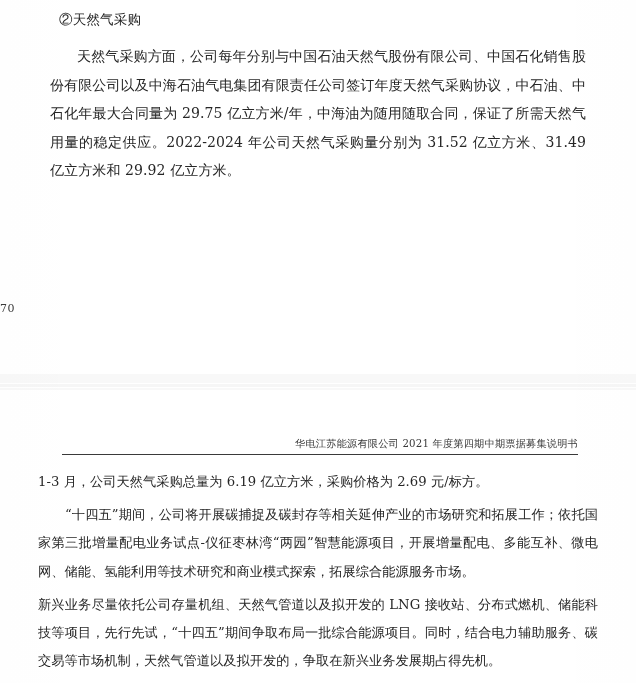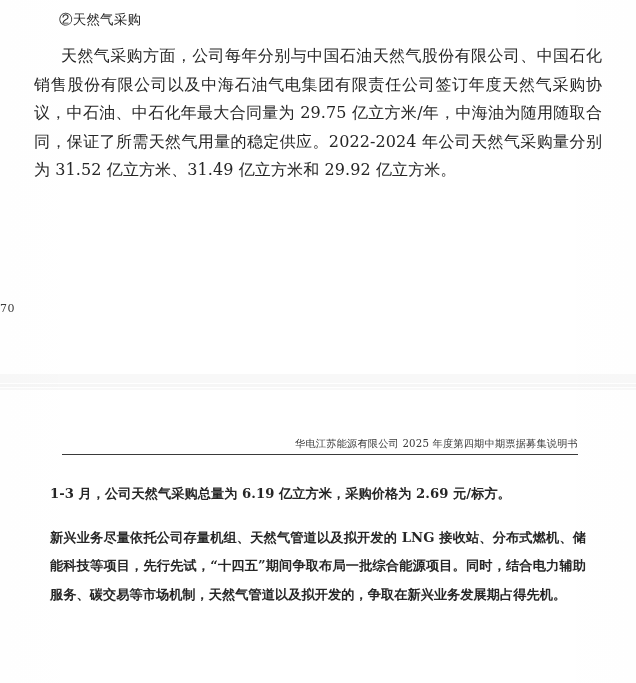--- a/index.html
+++ b/index.html
@@ -37,39 +37,38 @@
     font-size: 13.5px;
     line-height: 26px;
     letter-spacing: 0.2px;
     margin: 0;
     padding-left: 25px;
     color: #242424;
     font-weight: 500;
   }
 
   .para {
-    font-size: 16px;
+    font-size: 14px;
     line-height: 28.6px;
-    margin: 0;
+    margin: 16px;
     text-align: justify;
     text-justify: inter-ideograph;
     letter-spacing: 0.1px;
     color: #262626;
   }
   .para.indent { text-indent: 27px; }
 
   .para-b {
     font-size: 13.2px;
     line-height: 28.2px;
-    margin: 16px;
+    margin: 4px;
     text-align: justify;
     text-justify: inter-ideograph;
     letter-spacing: 0.05px;
     color: #262626;
-    font-weight: bold;
   }
   .para-b.indent { text-indent: 27px; }
 
   .folio {
     position: absolute;
     left: 0;
     width: 636px;
     font-size: 11px;
     color: #3a3a3a;
     letter-spacing: 0.5px;
@@ -143,24 +142,25 @@
   </div>
 
   <div id="page-gap">
     <div class="band band-1"></div>
     <div class="band band-2"></div>
     <div class="band band-3"></div>
   </div>
 
   <div class="page-sheet" id="sheet-bottom"></div>
 
-  <div id="running-header">华电江苏能源有限公司 2025 年度第四期中期票据募集说明书</div>
+  <div id="running-header">华电江苏能源有限公司 2021 年度第四期中期票据募集说明书</div>
   <div id="header-rule"></div>
 
   <div class="body-col" style="top: 464px;">
     <p class="para-b">1-3 月，公司天然气采购总量为 6.19 亿立方米，采购价格为 2.69 元/标方。</p>
 
+    <p class="para-b indent" style="margin-top: 5px;">“十四五”期间，公司将开展碳捕捉及碳封存等相关延伸产业的市场研究和拓展工作；依托国家第三批增量配电业务试点-仪征枣林湾“两园”智慧能源项目，开展增量配电、多能互补、微电网、储能、氢能利用等技术研究和商业模式探索，拓展综合能源服务市场。</p>
 
     <p class="para-b" style="margin-top: 5px;">新兴业务尽量依托公司存量机组、天然气管道以及拟开发的 LNG 接收站、分布式燃机、储能科技等项目，先行先试，“十四五”期间争取布局一批综合能源项目。同时，结合电力辅助服务、碳交易等市场机制，天然气管道以及拟开发的，争取在新兴业务发展期占得先机。</p>
   </div>
 
   <div id="grain"></div>
 </div>
 
 </body></html>

